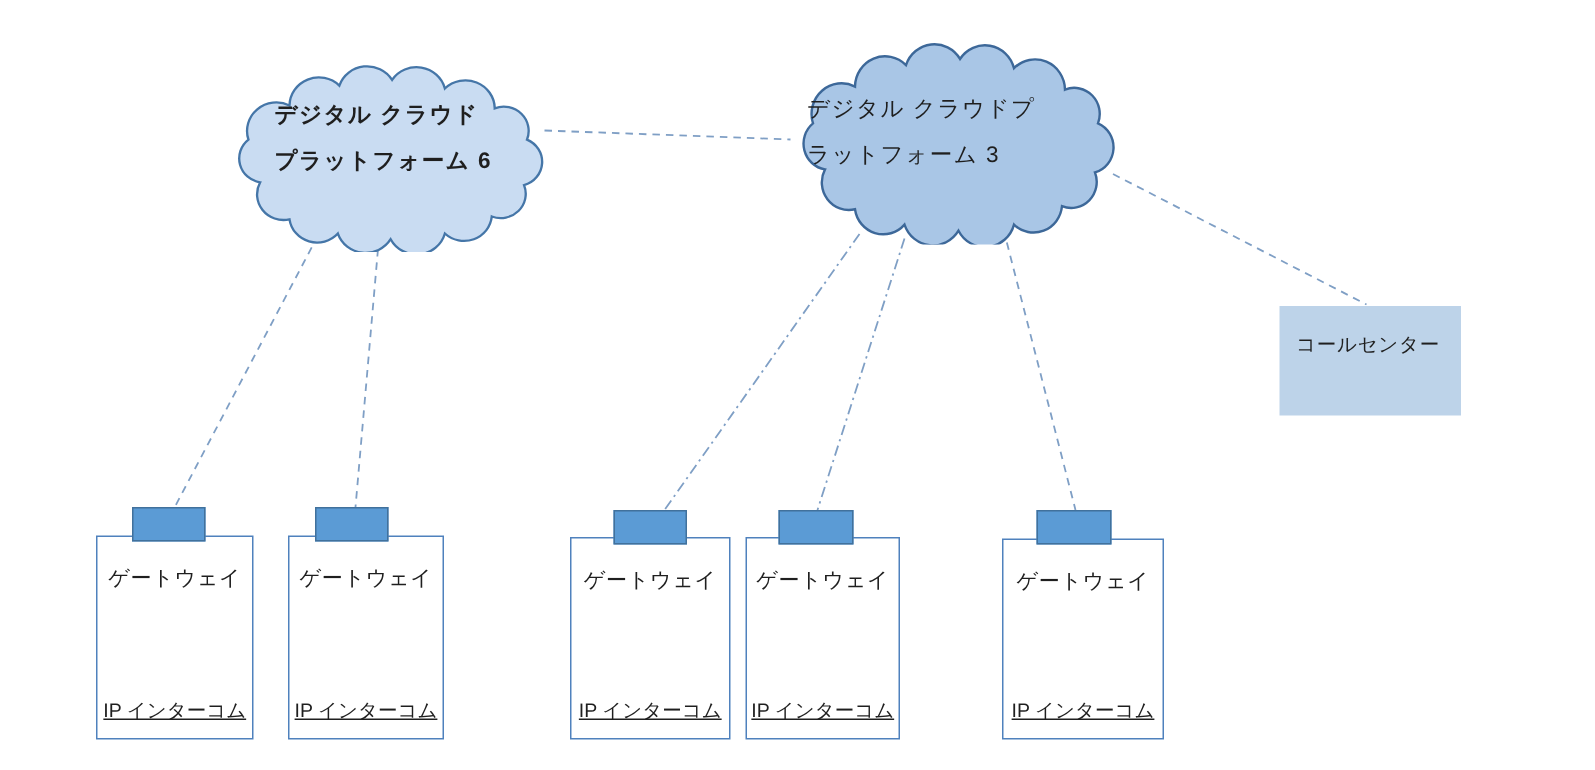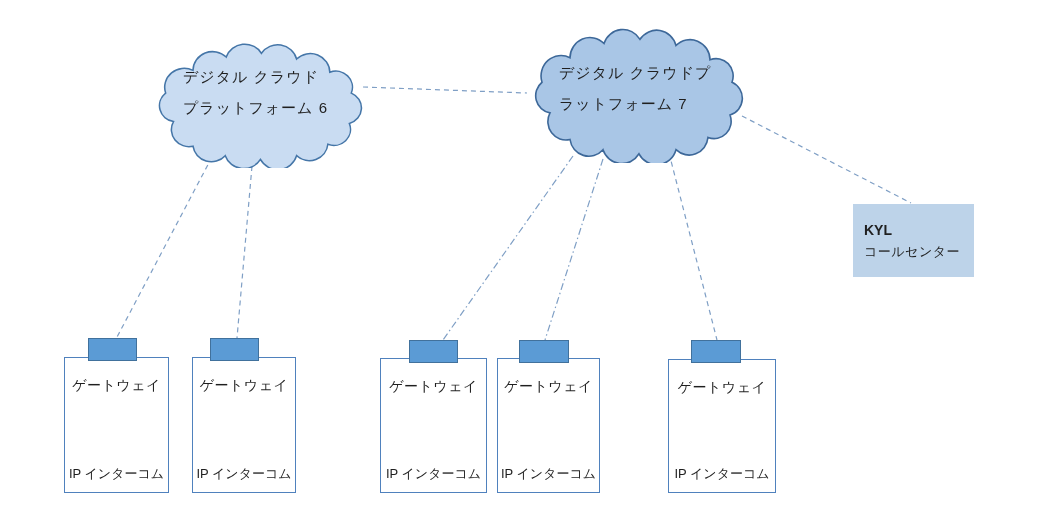--- a/index.html
+++ b/index.html
@@ -11,80 +11,79 @@
   .connections line{stroke:var(--connector,#7f9fc5);stroke-width:1.2;fill:none;}
   .connections line.dashed{stroke-dasharray:5 4;}
   .connections line.dashdot{stroke-dasharray:7 3 1.5 3;}
 
   .cloud{position:absolute;z-index:2;}
   .cloud svg{position:absolute;left:0;top:0;width:100%;height:100%;}
   .cloud .cloud-shape-1{fill:var(--cloud1-fill,#c9dcf2);stroke:var(--cloud1-stroke,#4576a8);stroke-width:1.6;}
   .cloud .cloud-shape-2{fill:var(--cloud2-fill,#a9c6e6);stroke:var(--cloud2-stroke,#3d6899);stroke-width:1.6;}
   .cloud-text{position:absolute;z-index:3;font-size:15px;line-height:31px;white-space:nowrap;letter-spacing:1px;}
   #cloud1 .cloud-text{left:33px;top:21px;}
-  #cloud2 .cloud-text{left:33px;top:32px;}
+  #cloud2 .cloud-text{left:12px;top:32px;}
 
   .callcenter{
     position:absolute;left:853px;top:204px;width:121px;height:73px;z-index:2;
     background:var(--callcenter-fill,#bdd3e9);box-sizing:border-box;padding:15px 8px 0 11px;
   }
   .callcenter .cc-name{font-weight:bold;font-size:14px;line-height:22px;}
   .callcenter .cc-label{font-size:13px;line-height:21px;letter-spacing:0.5px;white-space:nowrap;font-family:Liberation Serif, serif;}
 
   .gateway{position:absolute;z-index:2;}
   .gateway .tab{
     position:absolute;top:0;height:23px;z-index:3;
     background:var(--tab-fill,#5b9bd5);border:1px solid var(--tab-stroke,#41719c);box-sizing:border-box;
   }
   .gateway .gw-box{
     position:absolute;left:0;right:0;bottom:0;z-index:2;background:#fff;
     border:1px solid var(--box-stroke,#4f81bd);box-sizing:border-box;
     display:flex;flex-direction:column;justify-content:space-between;align-items:center;
     padding:17px 2px 8px 2px;
   }
   .gw-title{font-size:14px;line-height:20px;white-space:nowrap;letter-spacing:0.5px;}
-  .gw-device{font-size:13px;line-height:20px;white-space:nowrap;}
+  .gw-device{font-size:13px;line-height:20px;white-space:nowrap;text-decoration:underline;}
 </style>
 </head>
 <body>
 
 <div class="canvas">
 
   <svg class="connections" viewBox="0 0 1063 513">
     <line class="dashed" x1="363" y1="87" x2="527" y2="93"></line>
     <line class="dashed" x1="212" y1="157" x2="116" y2="339"></line>
     <line class="dashed" x1="252" y1="166" x2="237" y2="338"></line>
     <line class="dashdot" x1="573" y1="156" x2="443" y2="340"></line>
     <line class="dashdot" x1="603" y1="159" x2="545" y2="340"></line>
     <line class="dashed" x1="669" y1="153" x2="717" y2="340"></line>
     <line class="dashed" x1="742" y1="116" x2="911" y2="203"></line>
   </svg>
 
-  <div id="cloud1" class="cloud" style="left:150px;top:40px;width:215px;height:128px;">
+  <div id="cloud1" class="cloud" style="left:150px;top:40px;width:215px;height:128px;font-weight:bold;">
     <svg viewBox="0 0 220 135" preserveAspectRatio="none">
       <path class="cloud-shape-1" d="M24,86 A17,17 0 0 1 16,56 A20,20 0 0 1 44,32 A20,20 0 0 1 78,18 A20,20 0 0 1 114,14 A20,20 0 0 1 150,20 A20,20 0 0 1 184,34 A17,17 0 0 1 206,56 A17,17 0 0 1 204,88 A17,17 0 0 1 182,110 A19,19 0 0 1 150,122 A20,20 0 0 1 113,126 A20,20 0 0 1 77,122 A19,19 0 0 1 44,112 A18,18 0 0 1 24,86 Z"></path>
     </svg>
     <div class="cloud-text">
       <div>デジタル クラウド</div>
       <div>プラットフォーム 6</div>
     </div>
   </div>
 
   <div id="cloud2" class="cloud" style="left:526px;top:25px;width:220px;height:138px;">
     <svg viewBox="0 0 220 135" preserveAspectRatio="none">
       <path class="cloud-shape-2" d="M24,86 A17,17 0 0 1 16,56 A20,20 0 0 1 44,32 A20,20 0 0 1 78,18 A20,20 0 0 1 114,14 A20,20 0 0 1 150,20 A20,20 0 0 1 184,34 A17,17 0 0 1 206,56 A17,17 0 0 1 204,88 A17,17 0 0 1 182,110 A19,19 0 0 1 150,122 A20,20 0 0 1 113,126 A20,20 0 0 1 77,122 A19,19 0 0 1 44,112 A18,18 0 0 1 24,86 Z"></path>
     </svg>
     <div class="cloud-text">
       <div>デジタル クラウドプ</div>
-      <div>ラットフォーム 7</div>
+      <div>ラットフォーム 3</div>
     </div>
   </div>
 
   <div class="callcenter">
-    <div class="cc-name">KYL</div>
     <div class="cc-label">コールセンター</div>
   </div>
 
   <div class="gateway" style="left:64px;top:338px;width:105px;height:155px;">
     <div class="tab" style="left:24px;width:49px;"></div>
     <div class="gw-box" style="top:19px;">
       <div class="gw-title">ゲートウェイ</div>
       <div class="gw-device">IP インターコム</div>
     </div>
   </div>

